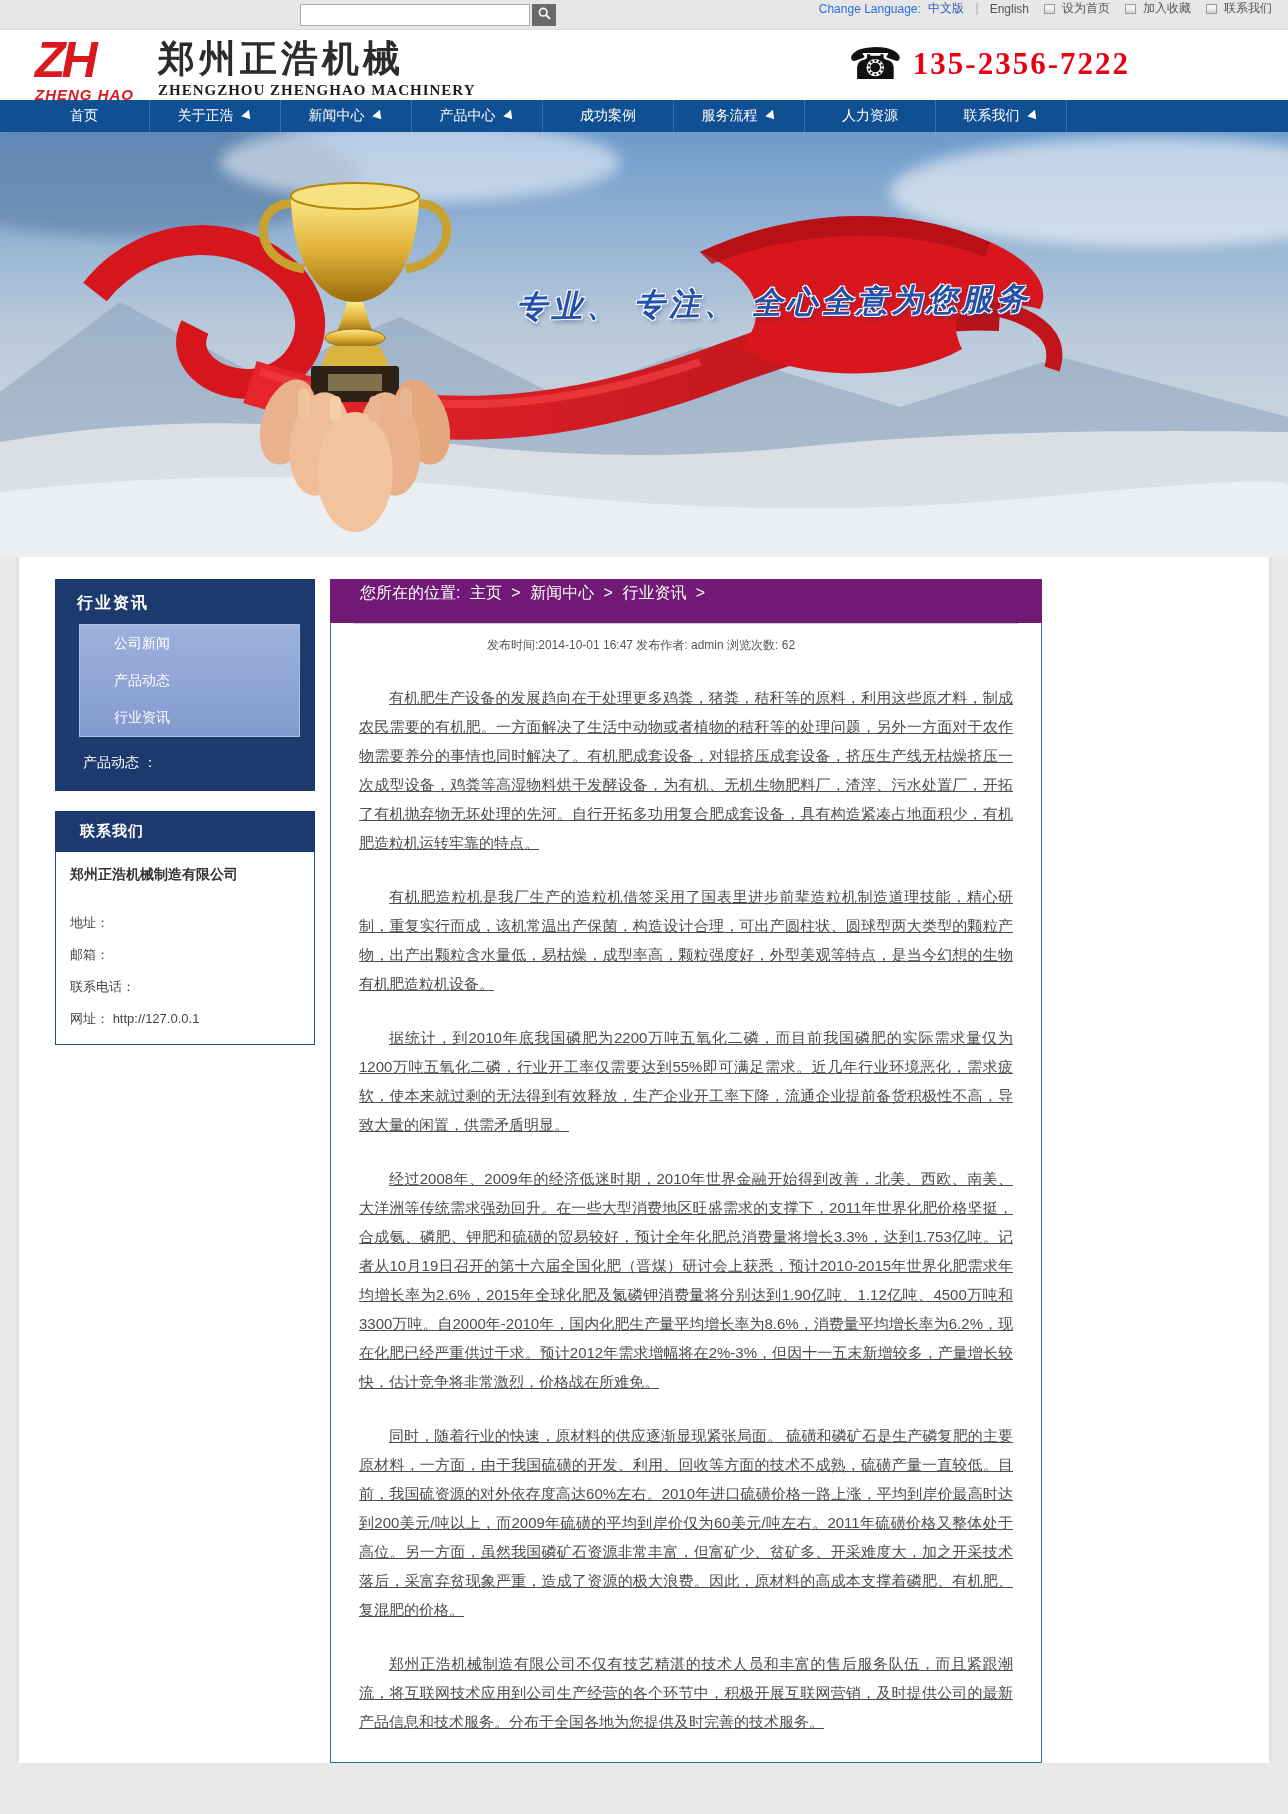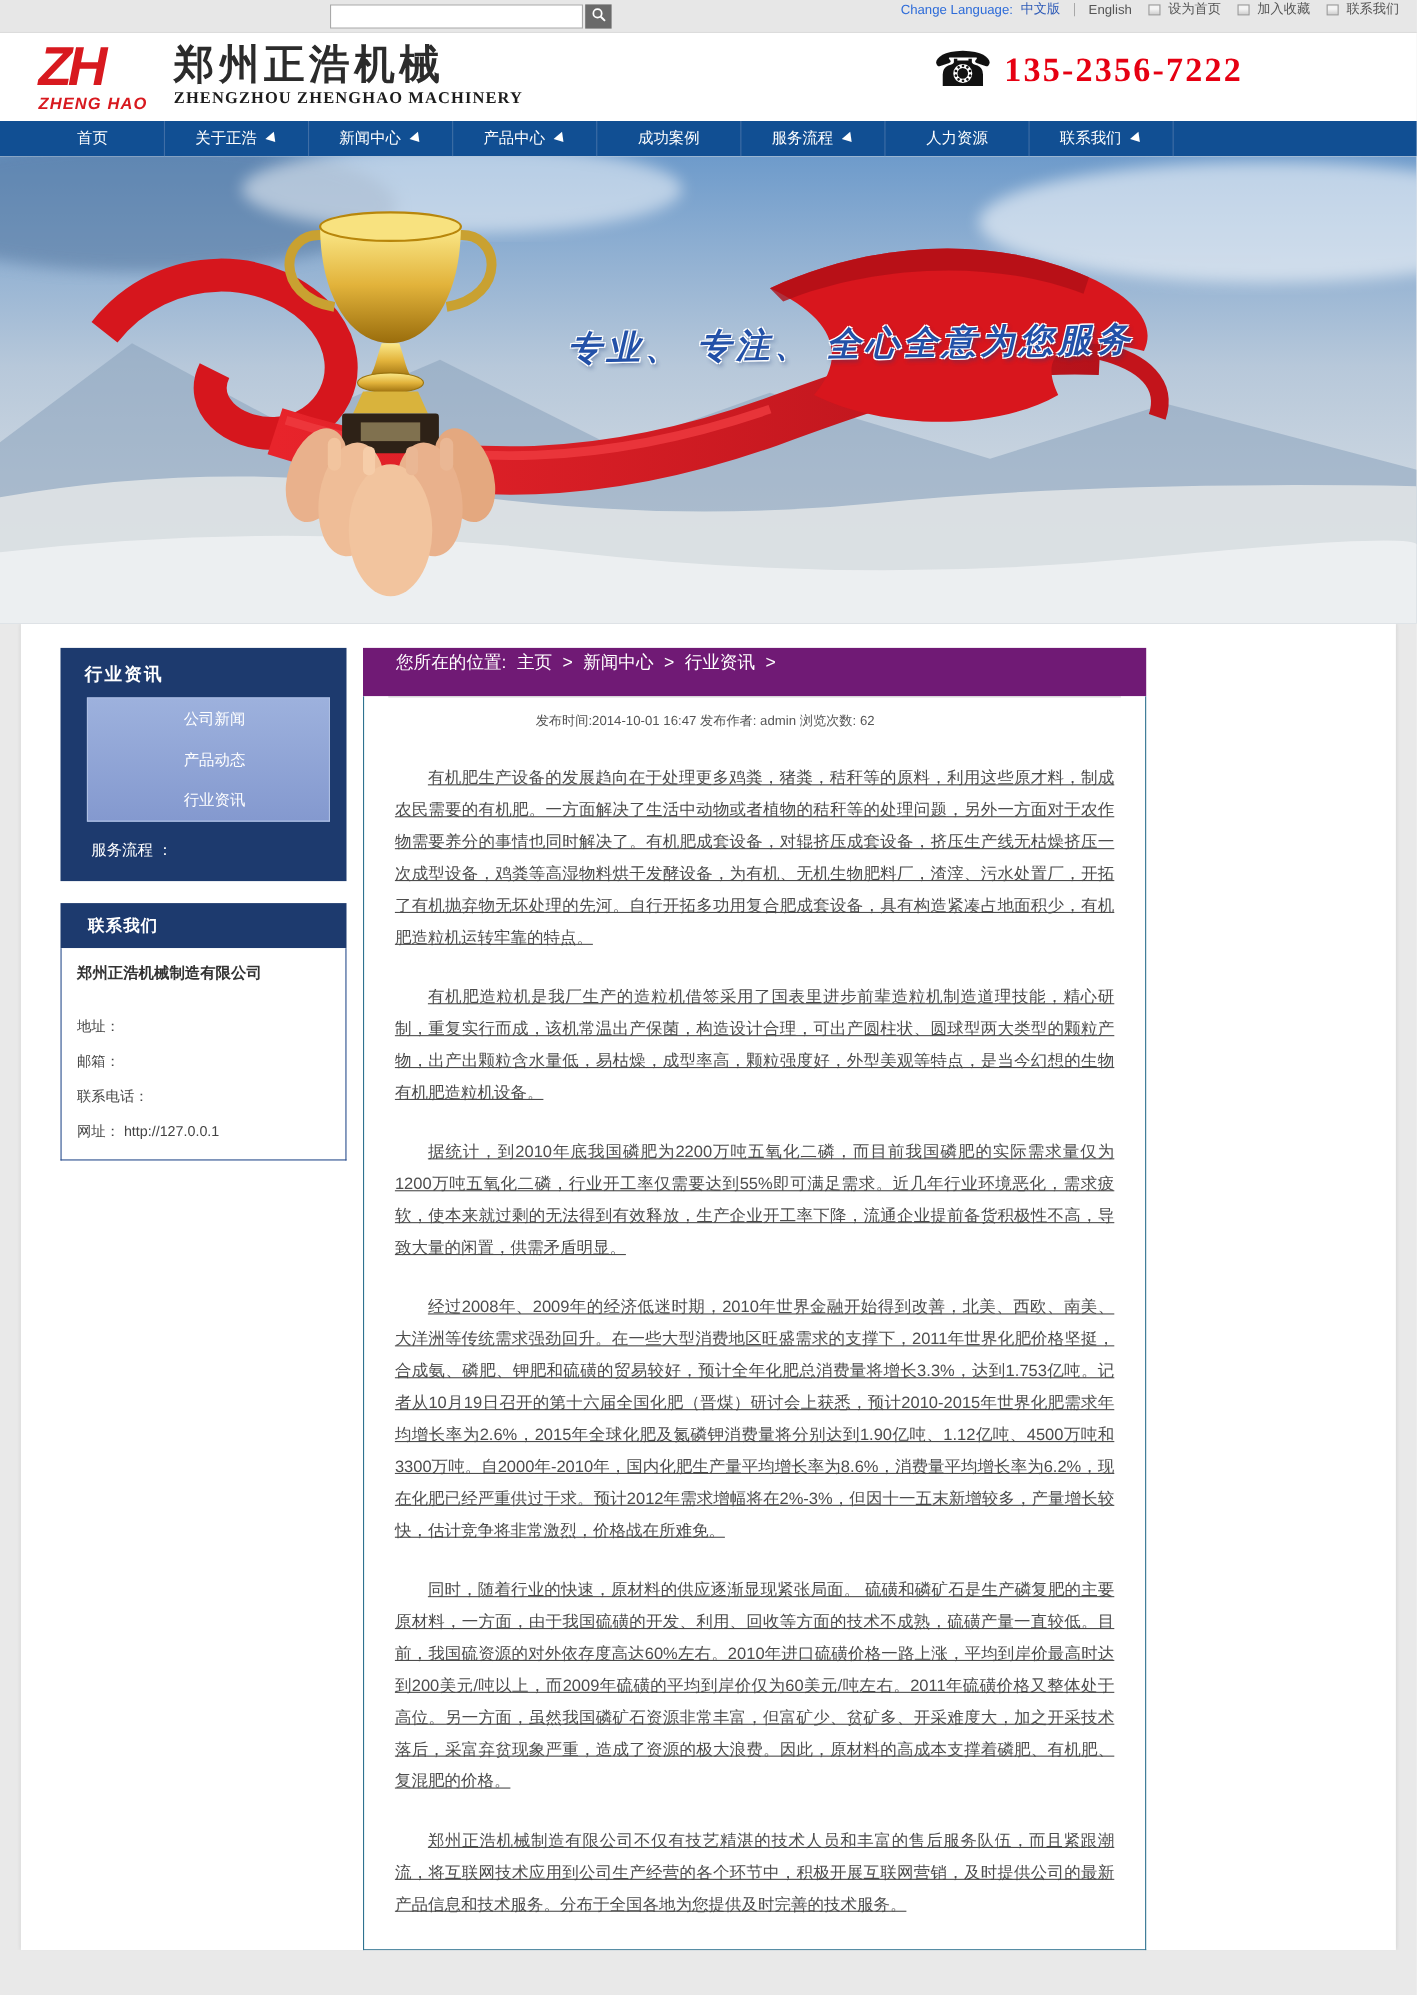--- a/index.html
+++ b/index.html
@@ -16,21 +16,21 @@
   .search-btn { width: 24px; height: 22px; margin-left: 2px; background: #6a6a6a; border: none; cursor: pointer; display: flex; align-items: center; justify-content: center; }
   .topbar-right { position: absolute; right: 16px; top: 0; height: 17px; display: flex; align-items: center; gap: 7px; font-size: 12px; color: #555; }
   .lang-label { color: #2e6cd9; }
   .lang-link { color: #2f5bb7; text-decoration: none; cursor: pointer; }
   .lang-link.en { color: #555; }
   .lang-sep { color: #999; }
   .top-link { color: #555; text-decoration: none; cursor: pointer; }
   .mini-icon { display: inline-block; width: 11px; height: 10px; border: 1px solid #9a9a9a; background: linear-gradient(#f4f4f4 40%, #cfcfcf); margin-left: 8px; }
 
   
-  .header { height: 80px; background: #fff; position: relative; }
+  .header { height: 70px; background: #fff; position: relative; }
   .logo { position: absolute; left: 35px; top: 6px; width: 120px; cursor: pointer; }
   .logo-abbr { font-size: 50px; line-height: 48px; font-weight: bold; font-style: italic; color: #d8191f; letter-spacing: -4px; text-shadow: 1px 1px 0 #fff; }
   .logo-sub { font-size: 15px; font-weight: bold; font-style: italic; color: #d8191f; letter-spacing: 1px; margin-top: 2px; }
   .brand { position: absolute; left: 158px; top: 8px; }
   .brand-zh { font-size: 37px; font-weight: bold; color: #2b2b2b; letter-spacing: 4px; line-height: 42px; }
   .brand-en { font-family: "Liberation Serif", "DejaVu Serif", serif; font-size: 15px; font-weight: bold; color: #1c1c1c; letter-spacing: 1px; margin-top: 2px; }
   .phone-wrap { position: absolute; right: 158px; top: 12px; display: flex; align-items: center; gap: 10px; }
   .phone-icon { font-size: 44px; line-height: 44px; color: #111; }
   .phone-number { font-family: "Liberation Serif", "DejaVu Serif", serif; font-size: 31px; font-weight: bold; color: #e60012; letter-spacing: 2px; }
 
@@ -47,21 +47,21 @@
 
   
   .main-wrap { margin: 0 19px; background: #fff; padding: 22px 0 0; min-height: 1081px; box-shadow: 0 0 4px rgba(0,0,0,.12); }
   .main-wrap::after { content: ""; display: block; clear: both; }
 
   
   .sidebar { float: left; margin-left: 36px; width: 260px; }
   .side-news { background: #1d3a6e; padding: 12px 0 0; }
   .side-news-title { color: #fff; font-size: 16px; font-weight: bold; letter-spacing: 2px; padding: 2px 0 10px 22px; }
   .side-news-panel { margin: 0 15px 0 24px; background: #8fa5d6; border: 1px solid #aebfe3; background-image: linear-gradient(#9db1dd, #8499cf); }
-  .side-news-item { display: block; color: #fff; font-size: 14px; line-height: 37px; padding-left: 50px; text-decoration: none; cursor: pointer; margin-left: 37px; }
+  .side-news-item { display: block; color: #fff; font-size: 14px; line-height: 37px; padding-left: 34px; text-decoration: none; cursor: pointer; }
   .side-hotline { color: #fff; font-size: 14px; padding: 17px 0 19px 28px; }
   .side-contact { margin-top: 20px; }
   .side-contact-head { background: #1d3a6e; color: #fff; font-size: 15px; font-weight: bold; letter-spacing: 1px; padding: 11px 0 11px 25px; }
   .side-contact-body { border: 1px solid #2a4e8e; border-top: none; background: #fff; padding: 14px 12px 16px 14px; }
   .side-company { font-size: 14px; font-weight: bold; color: #333; margin-bottom: 30px; }
   .side-line { font-size: 13px; color: #444; margin: 14px 0 0; }
   .side-url { color: #444; text-decoration: none; cursor: pointer; }
 
   
   .content { margin-left: 311px; width: 712px; }
@@ -215,21 +215,21 @@
 <div class="main-wrap">
 
   <div class="sidebar">
     <div class="side-news">
       <div class="side-news-title">行业资讯</div>
       <div class="side-news-panel">
         <a class="side-news-item">公司新闻</a>
         <a class="side-news-item">产品动态</a>
         <a class="side-news-item">行业资讯</a>
       </div>
-      <div class="side-hotline">服务流程 ：</div>
+      <div class="side-hotline">产品动态 ：</div>
     </div>
     <div class="side-contact">
       <div class="side-contact-head">联系我们</div>
       <div class="side-contact-body">
         <div class="side-company">郑州正浩机械制造有限公司</div>
         <div class="side-line">地址：</div>
         <div class="side-line">邮箱：</div>
         <div class="side-line">联系电话：</div>
         <div class="side-line">
           <span>网址：</span>

